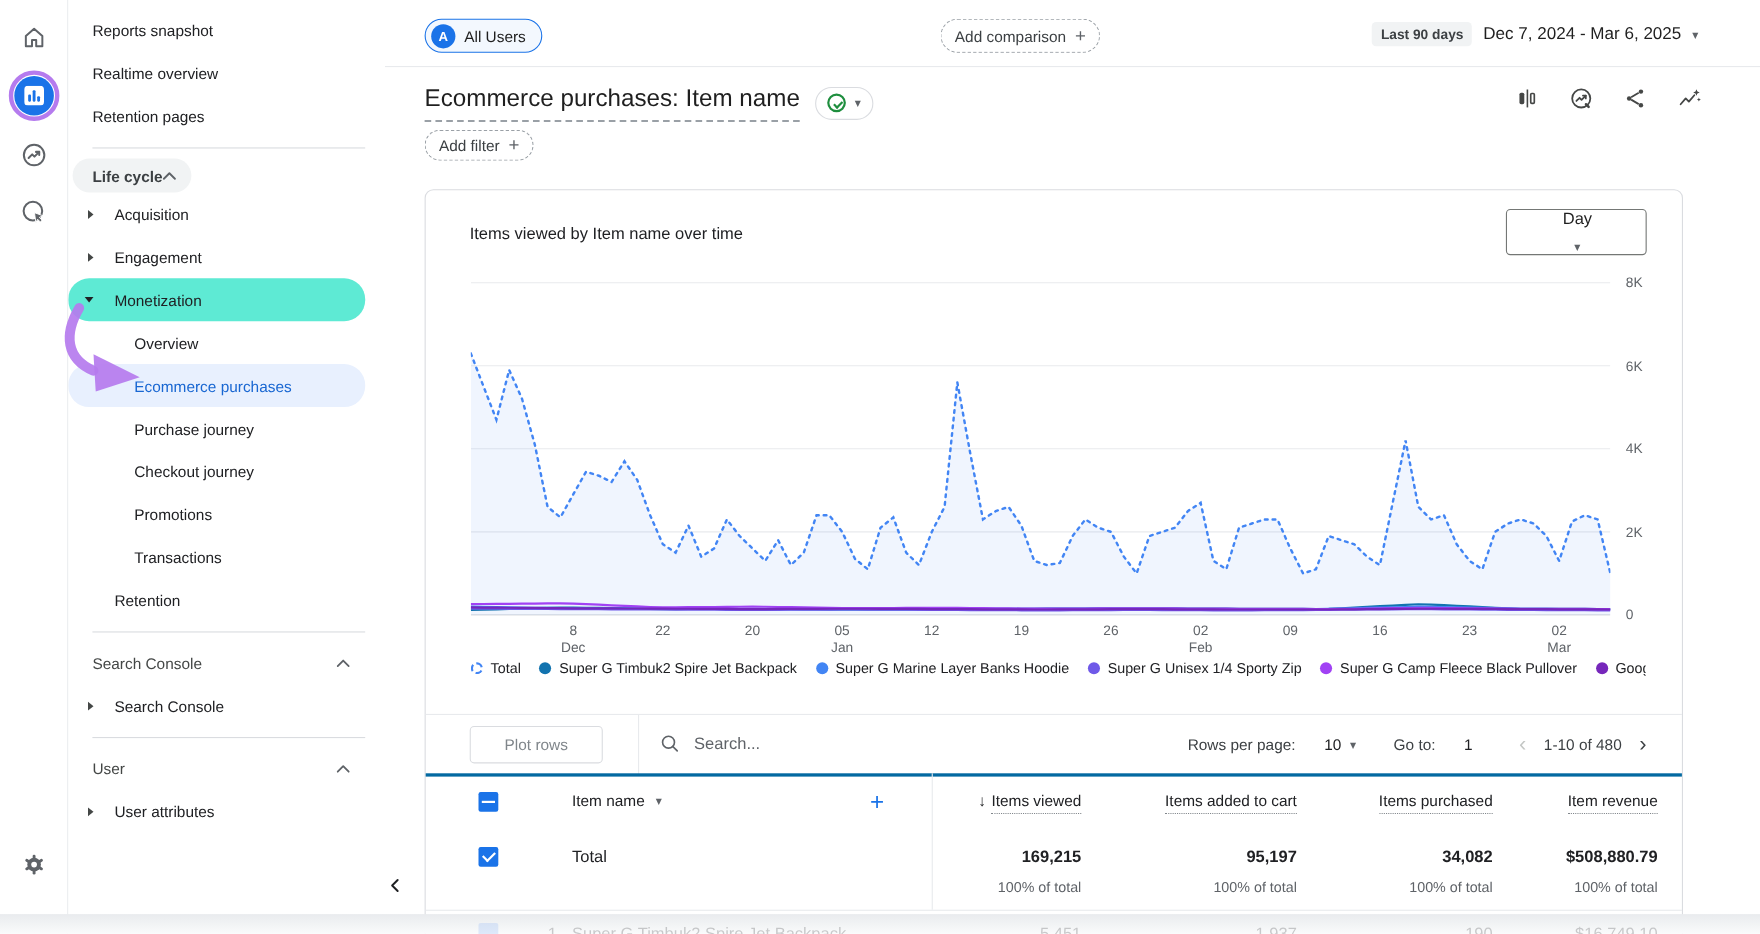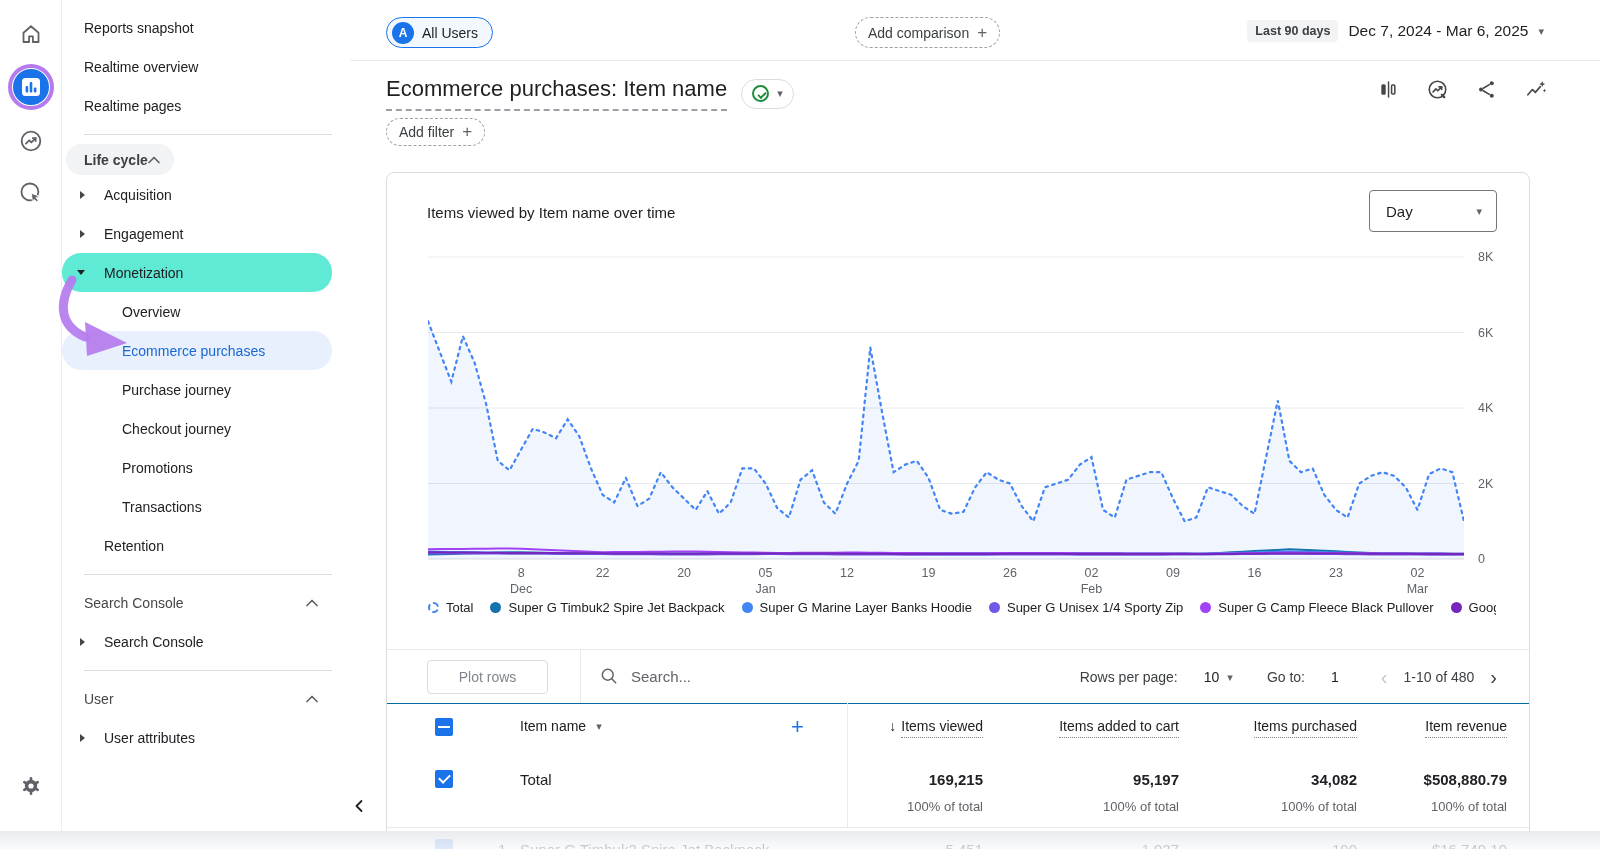--- a/index.html
+++ b/index.html
@@ -46,42 +46,42 @@
   .check-badge { display:inline-flex; align-items:center; gap:8px; height:30px; border:1px solid #dadce0; border-radius:16px; padding:0 10px; background:#fff; cursor:pointer; }
   .check-ring { width:17px; height:17px; border-radius:50%; border:2px solid #1e8e3e; position:relative; }
   .check-ring::after { content:""; position:absolute; left:3.5px; top:4.5px; width:6px; height:3px; border-left:2px solid #1e8e3e; border-bottom:2px solid #1e8e3e; transform:rotate(-45deg); }
   .title-icons { position:absolute; right:52px; top:78px; display:flex; gap:26px; }
   .title-icons .ticon { cursor:pointer; }
   .addfilter { position:absolute; left:36px; top:118px; border:1px dashed #9aa0a6; height:28px; padding:0 12px; gap:8px; font-weight:500; }
 
   
   .card { position:absolute; left:36px; top:172px; width:1144px; height:700px; border:1px solid #dadce0; border-radius:8px; background:#fff; }
   .chart-title { position:absolute; left:40px; top:31px; font-size:15px; color:#202124; }
-  .day-select { position:absolute; right:32px; top:17px; width:128px; height:42px; border:1px solid #747775; border-radius:4px; display:flex; align-items:center; justify-content:space-between; padding:0 14px 0 16px; font-size:15px; color:#1f1f1f; cursor:pointer; background:#fff; }
+  .day-select { position:absolute; right:32px; top:17px; width:128px; height:42px; border:1px solid #747775; border-radius:4px; display:flex; align-items:center; justify-content:space-between; padding:0 14px 0 16px; font-size:15px; color:#1f1f1f; cursor:pointer; background:#fff;flex-direction:column; }
 
   .plot { position:absolute; left:41px; top:76px; width:1036px; height:310px; }
   .ylab { position:absolute; font-size:12.5px; color:#5f6368; left:1091px; width:40px; }
   .xtick { position:absolute; top:392px; width:44px; text-align:center; font-size:12.5px; color:#5f6368; line-height:16px; }
 
   .legend { position:absolute; left:41px; top:424px; width:1068px; height:20px; display:flex; align-items:center; gap:17px; white-space:nowrap; overflow:hidden; font-size:13px; color:#202124; }
   .lg-item { display:flex; align-items:center; gap:7px; flex:0 0 auto; }
   .lg-dot { width:11px; height:11px; border-radius:50%; flex:0 0 auto; }
   .lg-dashed { width:11px; height:11px; border-radius:50%; border:2px dashed #4285f4; flex:0 0 auto; }
 
   .toolbar { position:absolute; left:0; top:476px; width:100%; height:54px; border-top:1px solid #e8eaed; }
   .plotrows-btn { position:absolute; left:40px; top:10px; width:121px; height:34px; border:1px solid #dadce0; border-radius:4px; color:#80868b; font-size:14px; display:flex; align-items:center; justify-content:center; cursor:default; background:#fff; }
   .tb-vdiv { position:absolute; left:193px; top:0; width:1px; height:54px; background:#e8eaed; }
   .searchbox { position:absolute; left:212px; top:10px; display:flex; align-items:center; gap:12px; }
   .searchbox input { border:none; outline:none; font-size:15px; color:#202124; width:220px; height:32px; font-family:inherit; }
   .searchbox input::placeholder { color:#5f6368; }
   .tb-right { position:absolute; right:24px; top:0; height:54px; display:flex; align-items:center; gap:8px; font-size:14px; color:#3c4043; }
   .pg-arrow { font-size:20px; padding:0 8px; cursor:pointer; color:#3c4043; }
   .pg-arrow.disabled { color:#c4c7c5; cursor:default; }
 
-  .thead { position:absolute; left:0; top:530px; width:100%; height:46px; border-top:1px solid #0369a1; font-size:14px; color:#202124; }
+  .thead { position:absolute; left:0; top:530px; width:100%; height:46px; border-top:3px solid #0369a1; font-size:14px; color:#202124; }
   .vdiv-table { position:absolute; left:460px; top:530px; width:1px; height:124px; background:#e8eaed; }
   .cb { width:18px; height:18px; border-radius:2px; background:#1a73e8; position:absolute; left:48px; cursor:pointer; }
   .cb-ind::after { content:""; position:absolute; left:3px; top:8px; width:12px; height:2.4px; background:#fff; }
   .cb-check::after { content:""; position:absolute; left:3.5px; top:4px; width:9px; height:5px; border-left:2.4px solid #fff; border-bottom:2.4px solid #fff; transform:rotate(-45deg); }
   .dim-head { position:absolute; left:133px; top:14px; display:flex; align-items:center; gap:10px; cursor:pointer; }
   .add-col { position:absolute; left:404px; top:10px; color:#1a73e8; font-size:22px; font-weight:400; cursor:pointer; }
   .metrics-grid { position:absolute; left:460px; width:660px; display:grid; grid-template-columns:136px 196px 178px 150px; }
   .mh-cell { text-align:right; padding-top:14px; }
   .mh-text { display:inline-block; border-bottom:1px dotted #80868b; padding-bottom:3px; cursor:pointer; }
   .sort-arrow { margin-right:5px; color:#202124; }
@@ -148,21 +148,21 @@
           <rect x="10.7" y="3" width="2.6" height="4.4" rx="1.2" transform="rotate(-60 12 12)"></rect>
             <rect x="10.7" y="16.6" width="2.6" height="4.4" rx="1.2" transform="rotate(-60 12 12)"></rect>
         </g>
         <circle cx="12" cy="12" r="6.2"></circle>
       </g>
       <circle cx="12" cy="12" r="2.6" fill="#fff"></circle>
     </svg>
   </div>
 </div>
 
-<nav class="sidebar" id="sidebar-nav"><div class="nav-item nav-top">Reports snapshot</div><div class="nav-item nav-top">Realtime overview</div><div class="nav-item nav-top">Realtime pages</div><div class="sb-divider"></div><div class="nav-header pill">
+<nav class="sidebar" id="sidebar-nav"><div class="nav-item nav-top">Reports snapshot</div><div class="nav-item nav-top">Realtime overview</div><div class="nav-item nav-top">Retention pages</div><div class="sb-divider"></div><div class="nav-header pill">
       <span>Life cycle</span>
       <svg width="12" height="8" viewBox="0 0 12 8">
         <path d="M1 6.5 6 1.5l5 5" fill="none" stroke="#5f6368" stroke-width="1.7" stroke-linecap="round" stroke-linejoin="round"></path>
       </svg>
     </div><div class="nav-item nav-lvl1">
       <span class="tri-r"></span>
       <span>Acquisition</span>
     </div><div class="nav-item nav-lvl1">
       <span class="tri-r"></span>
       <span>Engagement</span>

